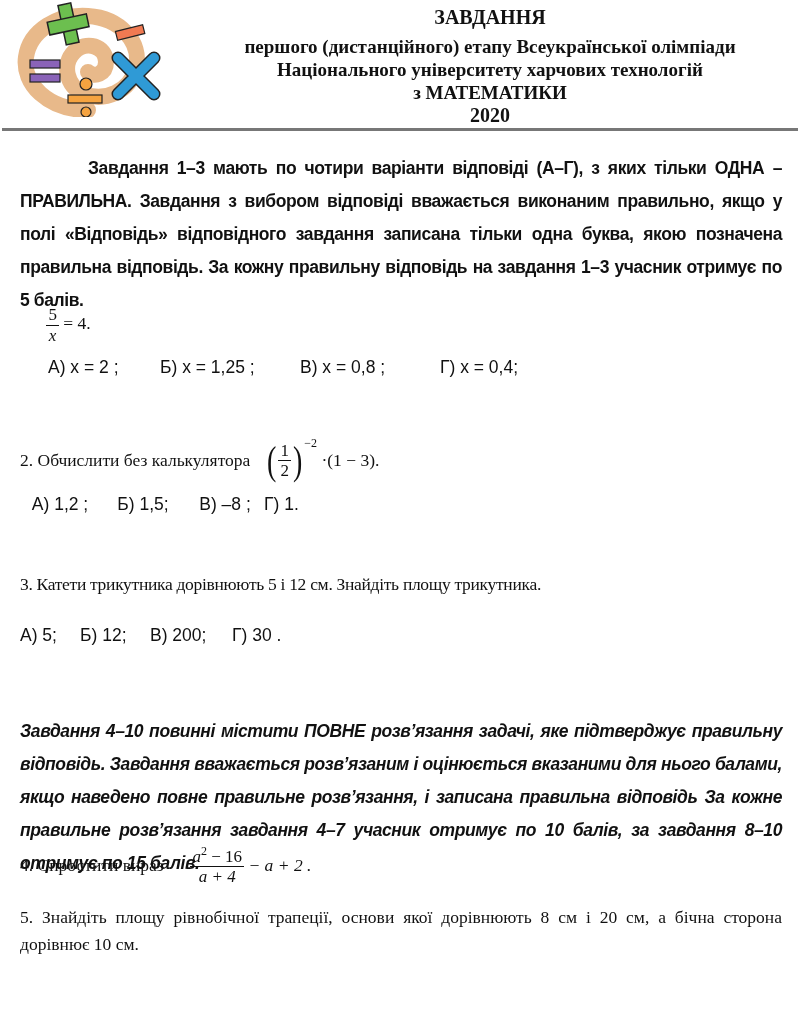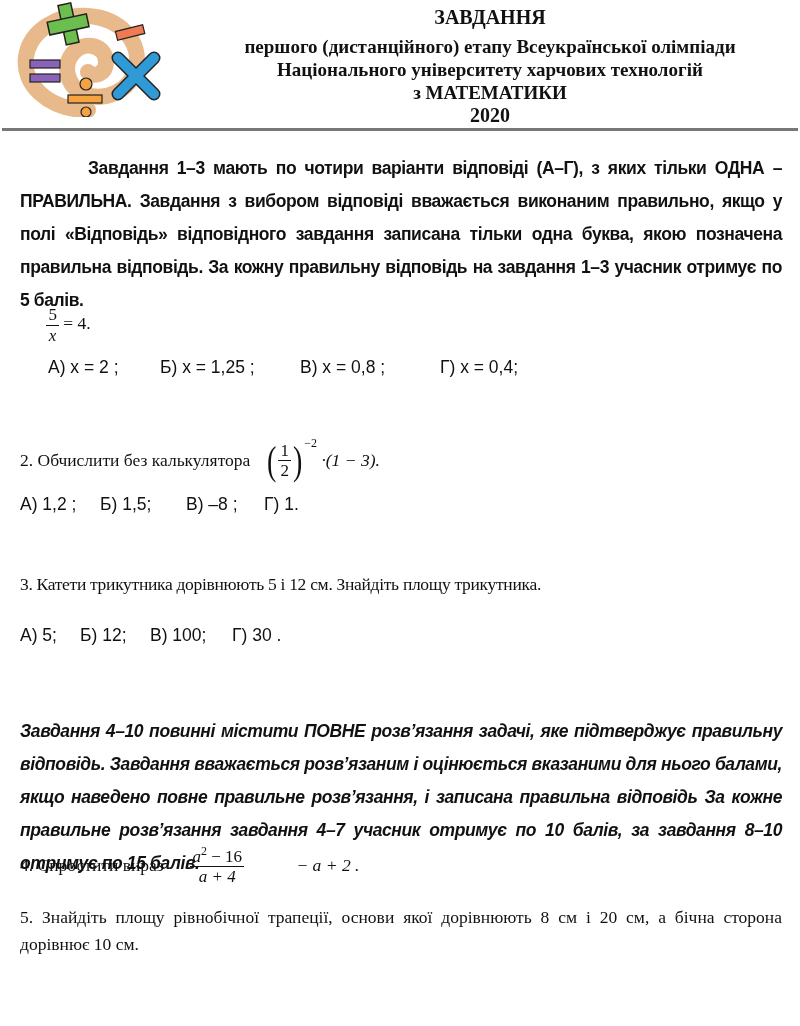--- a/index.html
+++ b/index.html
@@ -89,37 +89,37 @@
 </div>
 
 <div class="abs q" style="top:436px;">
   <span style="vertical-align:middle;">2. Обчислити без калькулятора</span>
   <span style="display:inline-block;width:6px;"></span>
   <span class="paren">(</span><span class="frac">
     <span class="num">1</span>
     <span class="bar"></span>
     <span class="den">2</span>
   </span><span class="paren">)</span><sup style="vertical-align:18px;">−2</sup>
-  <span style="vertical-align:middle;font-style:italic;">·(1 − 3).</span>
+  <span style="vertical-align:middle;">·(1 − 3).</span>
 </div>
-<div class="abs opts" style="left:20px; top:494px;">
+<div class="abs opts" style="left:20px; top:494px;text-align:center;">
   <span style="width:80px">А)  1,2 ;</span><span style="width:86px">Б)  1,5;</span><span style="width:78px">В)  –8 ;</span><span>Г)  1.</span>
 </div>
 
 <div class="abs q" style="top:574px; letter-spacing:-0.3px;">3. Катети  трикутника дорівнюють 5 і 12 см. Знайдіть площу трикутника.</div>
 <div class="abs opts" style="left:20px; top:625px;">
-  <span style="width:60px">А) 5;</span><span style="width:70px">Б)  12;</span><span style="width:82px">В)  100;</span><span>Г)  30 .</span>
+  <span style="width:60px">А) 5;</span><span style="width:70px">Б)  12;</span><span style="width:82px">В)  200;</span><span>Г)  30 .</span>
 </div>
 
 <div class="abs para p2">Завдання 4–10 повинні містити ПОВНЕ розв’язання задачі, яке підтверджує правильну відповідь. Завдання вважається розв’язаним і оцінюється вказаними для нього балами, якщо наведено повне правильне розв’язання, і записана правильна відповідь За кожне правильне розв’язання завдання 4–7 учасник отримує по 10 балів, за завдання 8–10 отримує по 15 балів.</div>
 
 <div class="abs q" style="top:845px;">
   <span style="vertical-align:middle;">4. Спростити вираз</span>
   <span style="display:inline-block;width:18px;"></span>
   <span class="frac">
     <span class="num"><span class="it">a</span><sup>2</sup><span> − 16</span></span>
     <span class="bar"></span>
     <span class="den it">a + 4</span>
   </span>
-  <span class="it" style="vertical-align:middle;margin-left:48px;">− a + 2 .</span>
+  <span class="it" style="vertical-align:middle;">− a + 2 .</span>
 </div>
 
 <div class="abs q5">5. Знайдіть площу рівнобічної трапеції, основи якої дорівнюють 8 см і 20 см, а бічна сторона дорівнює 10 см.</div>
 
 </body></html>

